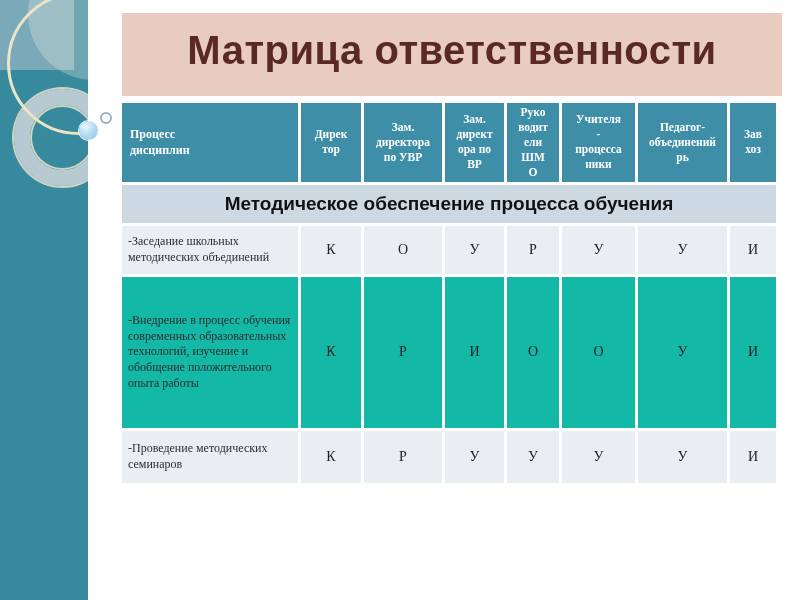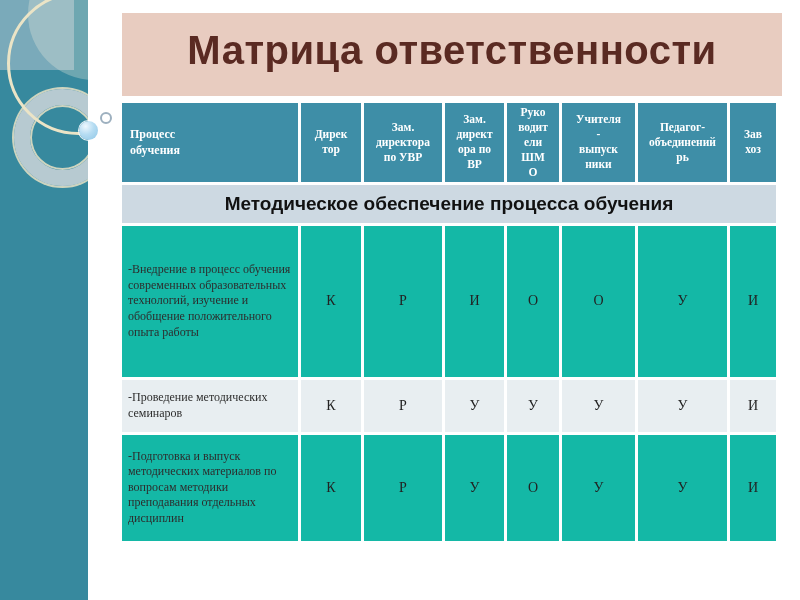--- a/index.html
+++ b/index.html
@@ -71,47 +71,57 @@
         <col style="width:78px">
         <col style="width:59px">
       <col style="width:52px">
         <col style="width:73px">
         <col style="width:89px">
         <col style="width:46px">
     </colgroup>
     <tbody>
         <tr class="hdr">
       <th class="corner">Процесс
-обучения</th>
+дисциплин</th>
       <th class="col">Дирек
 тор</th>
       <th class="col">Зам.
 директора
 по УВР</th>
       <th class="col">Зам.
 директ
 ора по
 ВР</th>
       <th class="col">Руко
 водит
 ели
 ШМ
 О</th>
       <th class="col">Учителя
 -
-выпуск
+процесса
 ники</th>
       <th class="col">Педагог-
 объединений
 рь</th>
       <th class="col">Зав
 хоз</th>
     </tr>
     <tr class="sect">
       <td class="section" colspan="8">Методическое обеспечение процесса обучения</td>
+    </tr>
+    <tr class="r1 light">
+      <td class="label">-Заседание школьных методических объединений</td>
+      <td class="val">К</td>
+      <td class="val">О</td>
+      <td class="val">У</td>
+      <td class="val">Р</td>
+      <td class="val">У</td>
+      <td class="val">У</td>
+      <td class="val">И</td>
     </tr>
     <tr class="r2 dark">
       <td class="label">-Внедрение в  процесс обучения современных образовательных технологий, изучение и обобщение положительного опыта работы</td>
       <td class="val">К</td>
       <td class="val">Р</td>
       <td class="val">И</td>
       <td class="val">О</td>
       <td class="val">О</td>
       <td class="val">У</td>
       <td class="val">И</td>
@@ -119,25 +129,15 @@
     <tr class="r3 light">
       <td class="label">-Проведение методических семинаров</td>
       <td class="val">К</td>
       <td class="val">Р</td>
       <td class="val">У</td>
       <td class="val">У</td>
       <td class="val">У</td>
       <td class="val">У</td>
       <td class="val">И</td>
     </tr>
-    <tr class="r4 dark">
-      <td class="label">-Подготовка и выпуск методических материалов по вопросам методики преподавания отдельных дисциплин</td>
-      <td class="val">К</td>
-      <td class="val">Р</td>
-      <td class="val">У</td>
-      <td class="val">О</td>
-      <td class="val">У</td>
-      <td class="val">У</td>
-      <td class="val">И</td>
-    </tr>
   </tbody>
     </table>
 </div>
 
 </body></html>

